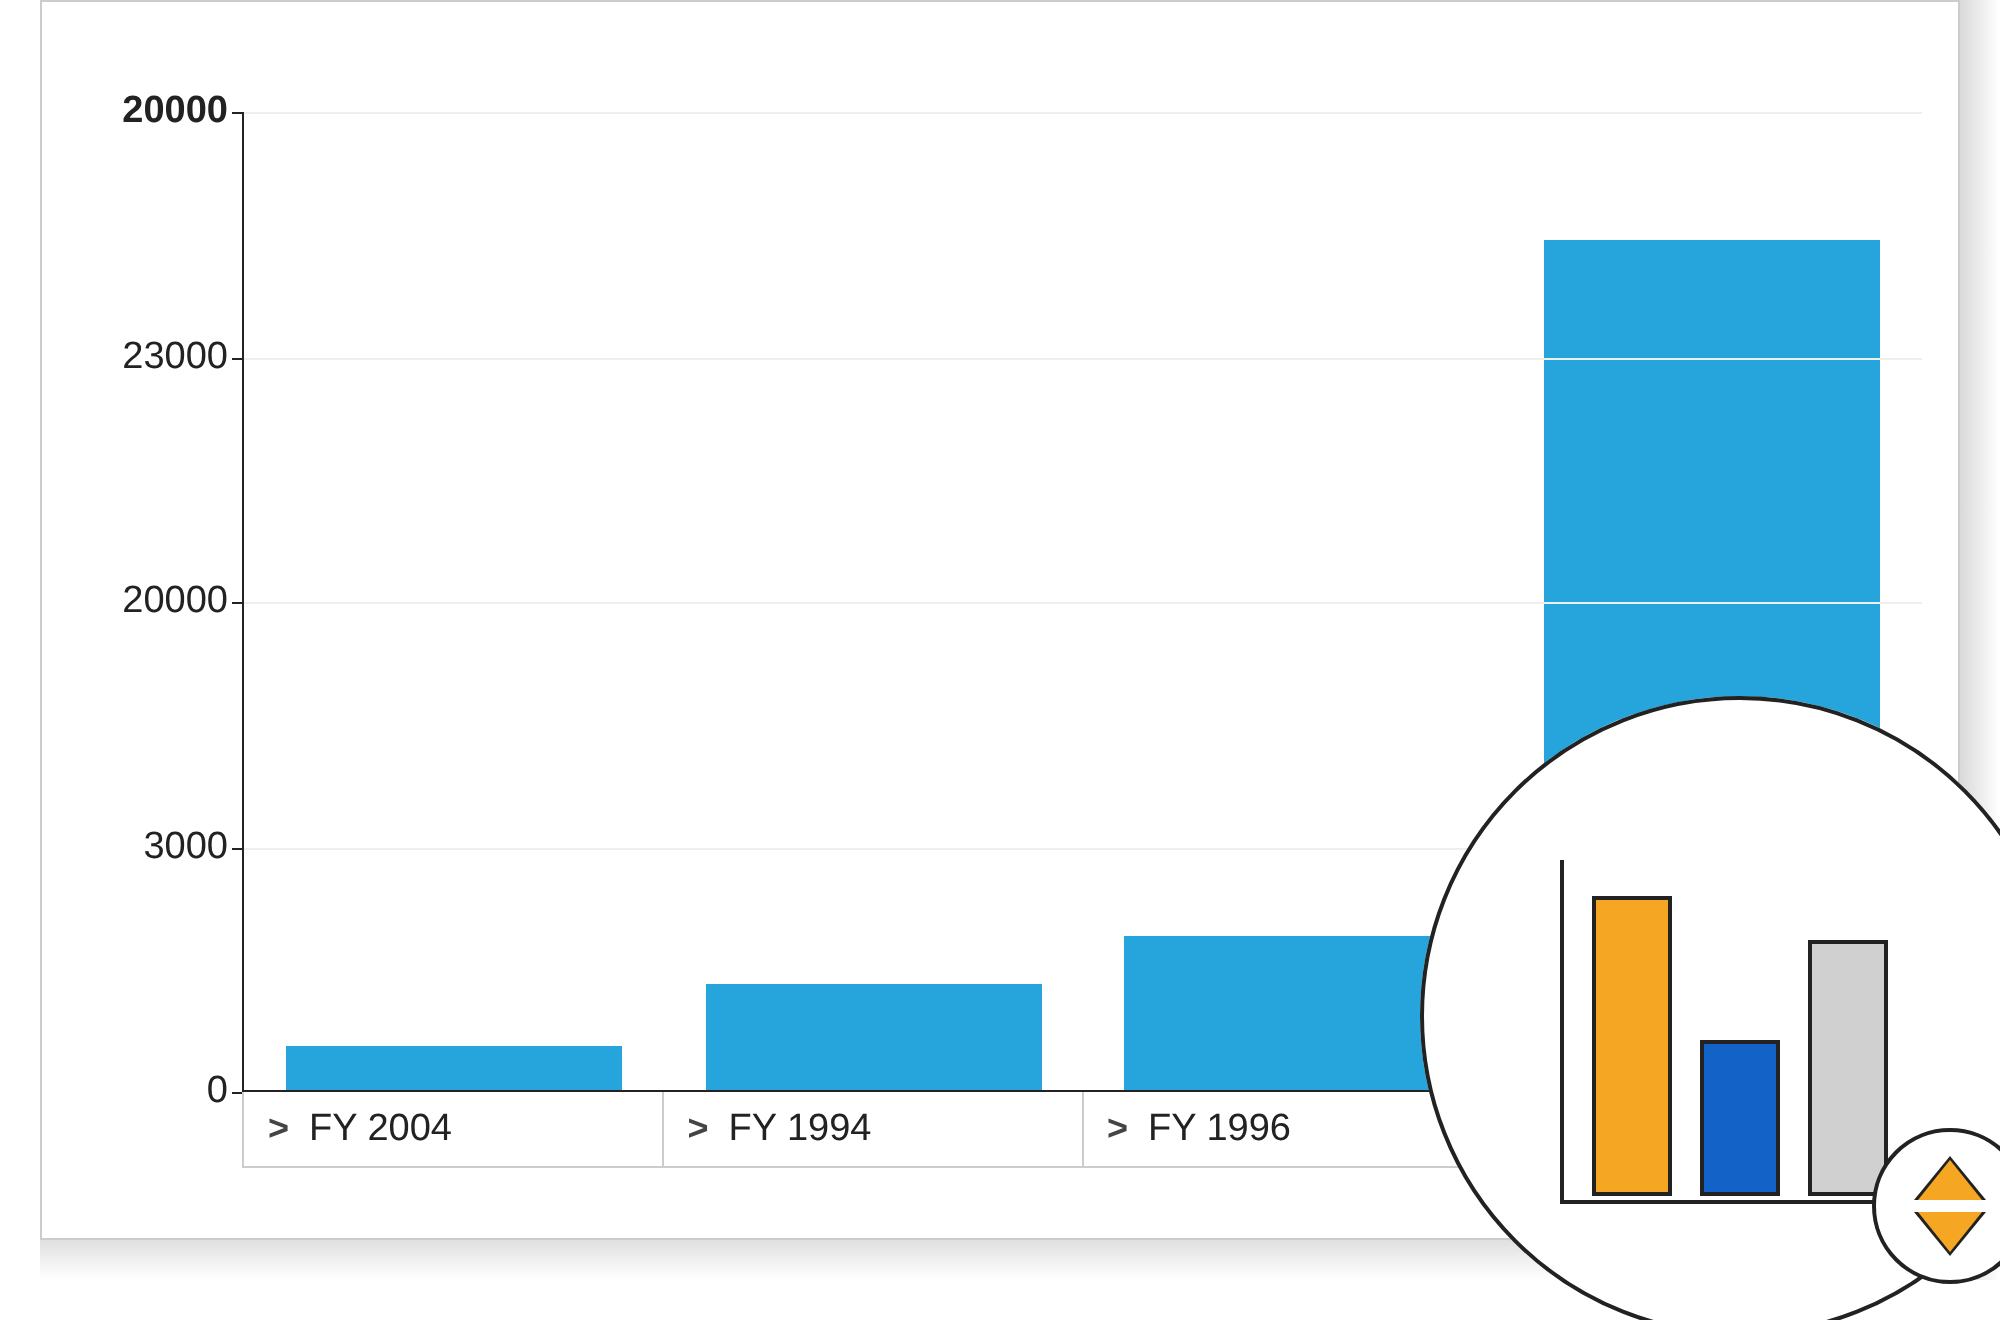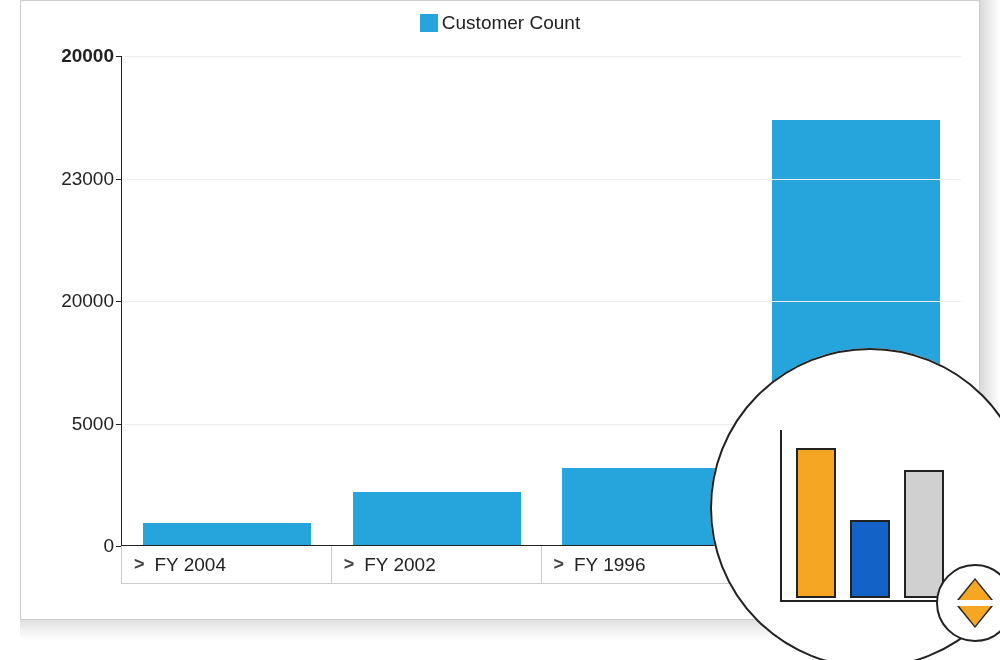--- a/index.html
+++ b/index.html
@@ -235,23 +235,20 @@
     background: linear-gradient(to bottom, rgba(0,0,0,0.12), rgba(0,0,0,0));
     z-index: 1;
     pointer-events: none;
   }
 </style>
 </head>
 <body>
 
 <div class="chart-container">
 
-  <div class="legend">
-    <span class="legend-swatch"></span><span class="legend-label">Customer Count</span>
-  </div>
 
   <div class="plot-area">
 
     <div class="bars">
 
     <div class="bar-slot">
           <div class="bar" style="height: 23.275px;"></div>
         </div>
         <div class="bar-slot">
           <div class="bar" style="height: 53.9px;"></div>
@@ -276,33 +273,33 @@
     </div>
 
   <div class="x-axis">
 
   <div class="x-cell">
         <span class="chevron">&gt;</span>
         <span>FY 2004</span>
       </div>
       <div class="x-cell">
         <span class="chevron">&gt;</span>
-        <span>FY 2002</span>
+        <span>FY 1994</span>
       </div>
       <div class="x-cell">
         <span class="chevron">&gt;</span>
         <span>FY 1996</span>
       </div>
       <div class="x-cell" style="visibility: hidden;">
         <span></span>
       </div>
     </div>
 
 <div class="y-tick" style="top: 545px;">0</div>
-    <div class="y-tick" style="top: 422.5px;">5000</div>
+    <div class="y-tick" style="top: 422.5px;">3000</div>
     <div class="y-tick" style="top: 300px;">20000</div>
     <div class="y-tick" style="top: 177.5px;">23000</div>
     <div class="y-tick" style="top: 55px; font-weight: bold;">20000</div>
   </div>
 
 <div class="outer-shadow"></div>
 <div class="bottom-shadow"></div>
 
 <div class="bubble-shadow"></div>
 <div class="bubble">

